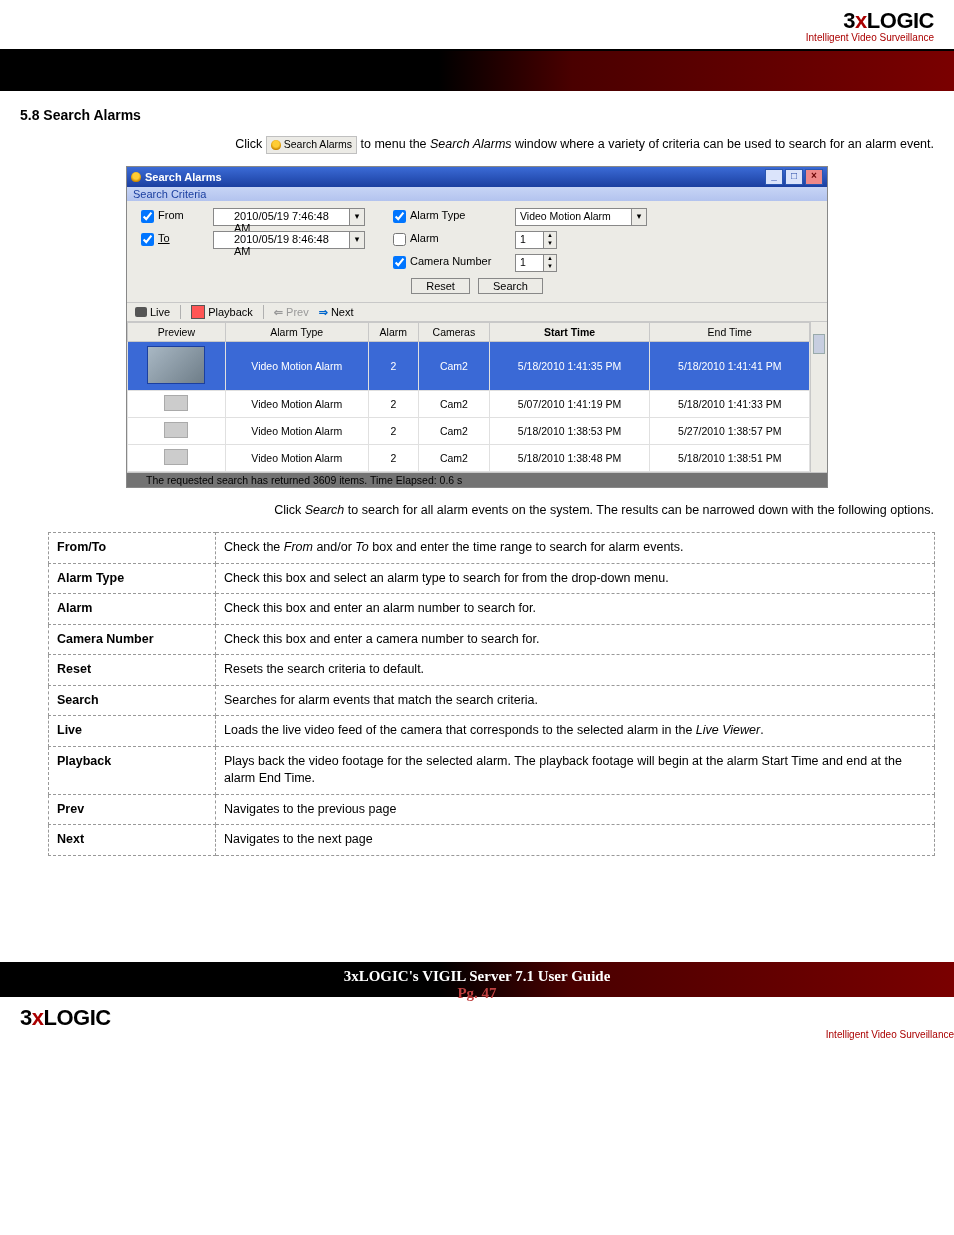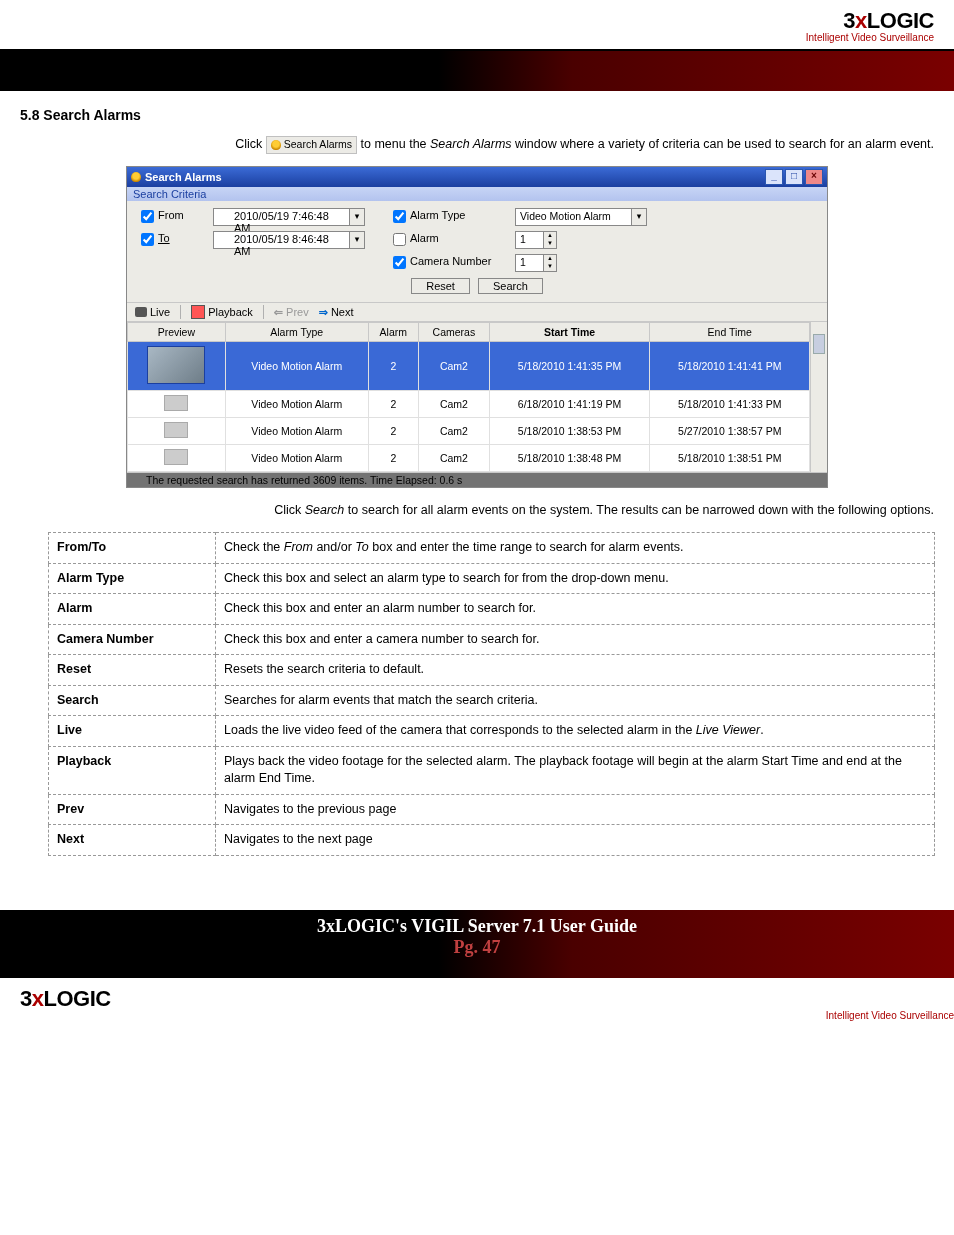--- a/index.html
+++ b/index.html
@@ -206,28 +206,28 @@
     font-size: 12.5px;
     line-height:1.4;
   }
   table.options td.label {
     width: 150px;
     font-weight: bold;
     text-align: left;
   }
   
   .footer-band {
-    margin-top: 50px;
-    height: 68px;
+    margin-top: 102px;
+    height: 35px;
     background: linear-gradient(90deg, #000 0%, #000 46%, #4a0000 60%, #7a0000 100%);
     color:#fff;
     text-align:center;
     font-family: "Times New Roman", serif;
     font-weight:bold;
-    font-size:18px;
+    font-size:15px;
     padding-top:6px;
     box-sizing:border-box;
   }
   .footer-band .pg { color:#c04040; }
   .footer-logo {
     padding: 8px 0 0 20px;
   }
 </style>
 </head>
 <body>
@@ -354,21 +354,21 @@
               <td>2</td>
               <td>Cam2</td>
               <td>5/18/2010 1:41:35 PM</td>
               <td>5/18/2010 1:41:41 PM</td>
             </tr>
             <tr>
               <td><span class="thumb-small"></span></td>
               <td>Video Motion Alarm</td>
               <td>2</td>
               <td>Cam2</td>
-              <td>6/18/2010 1:41:19 PM</td>
+              <td>5/07/2010 1:41:19 PM</td>
               <td>5/18/2010 1:41:33 PM</td>
             </tr>
             <tr>
               <td><span class="thumb-small"></span></td>
               <td>Video Motion Alarm</td>
               <td>2</td>
               <td>Cam2</td>
               <td>5/18/2010 1:38:53 PM</td>
               <td>5/27/2010 1:38:57 PM</td>
             </tr>

